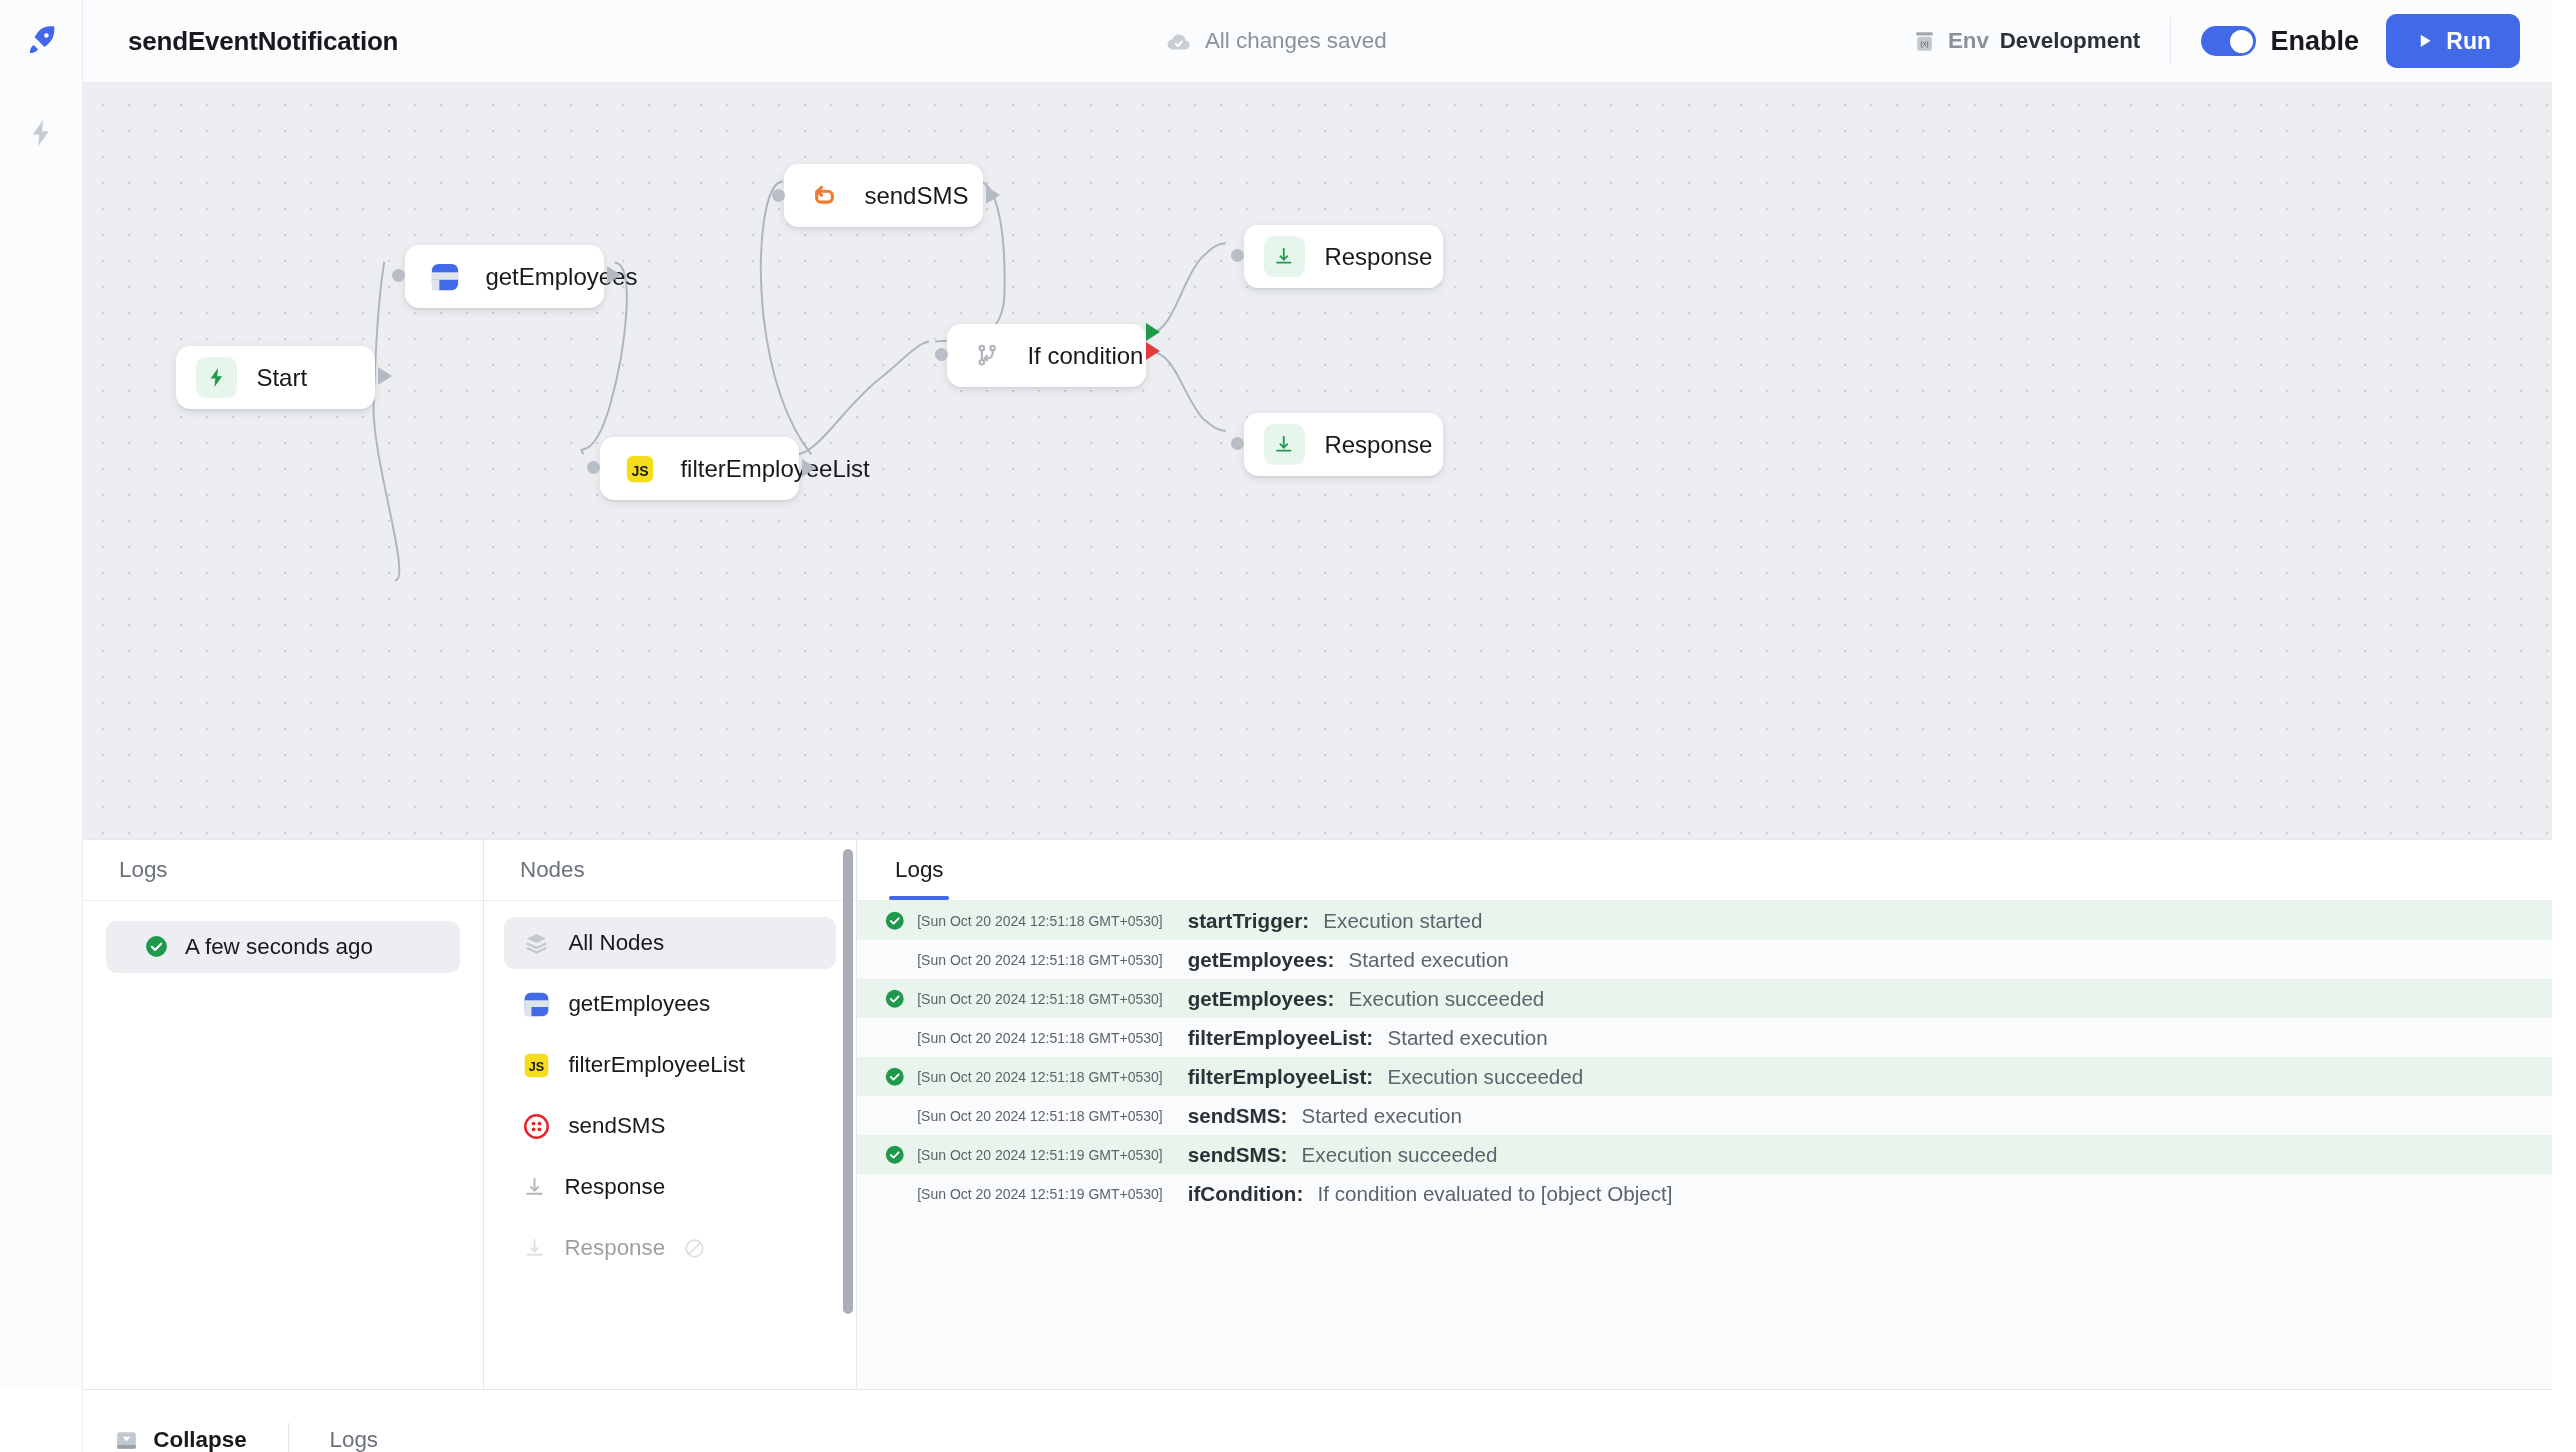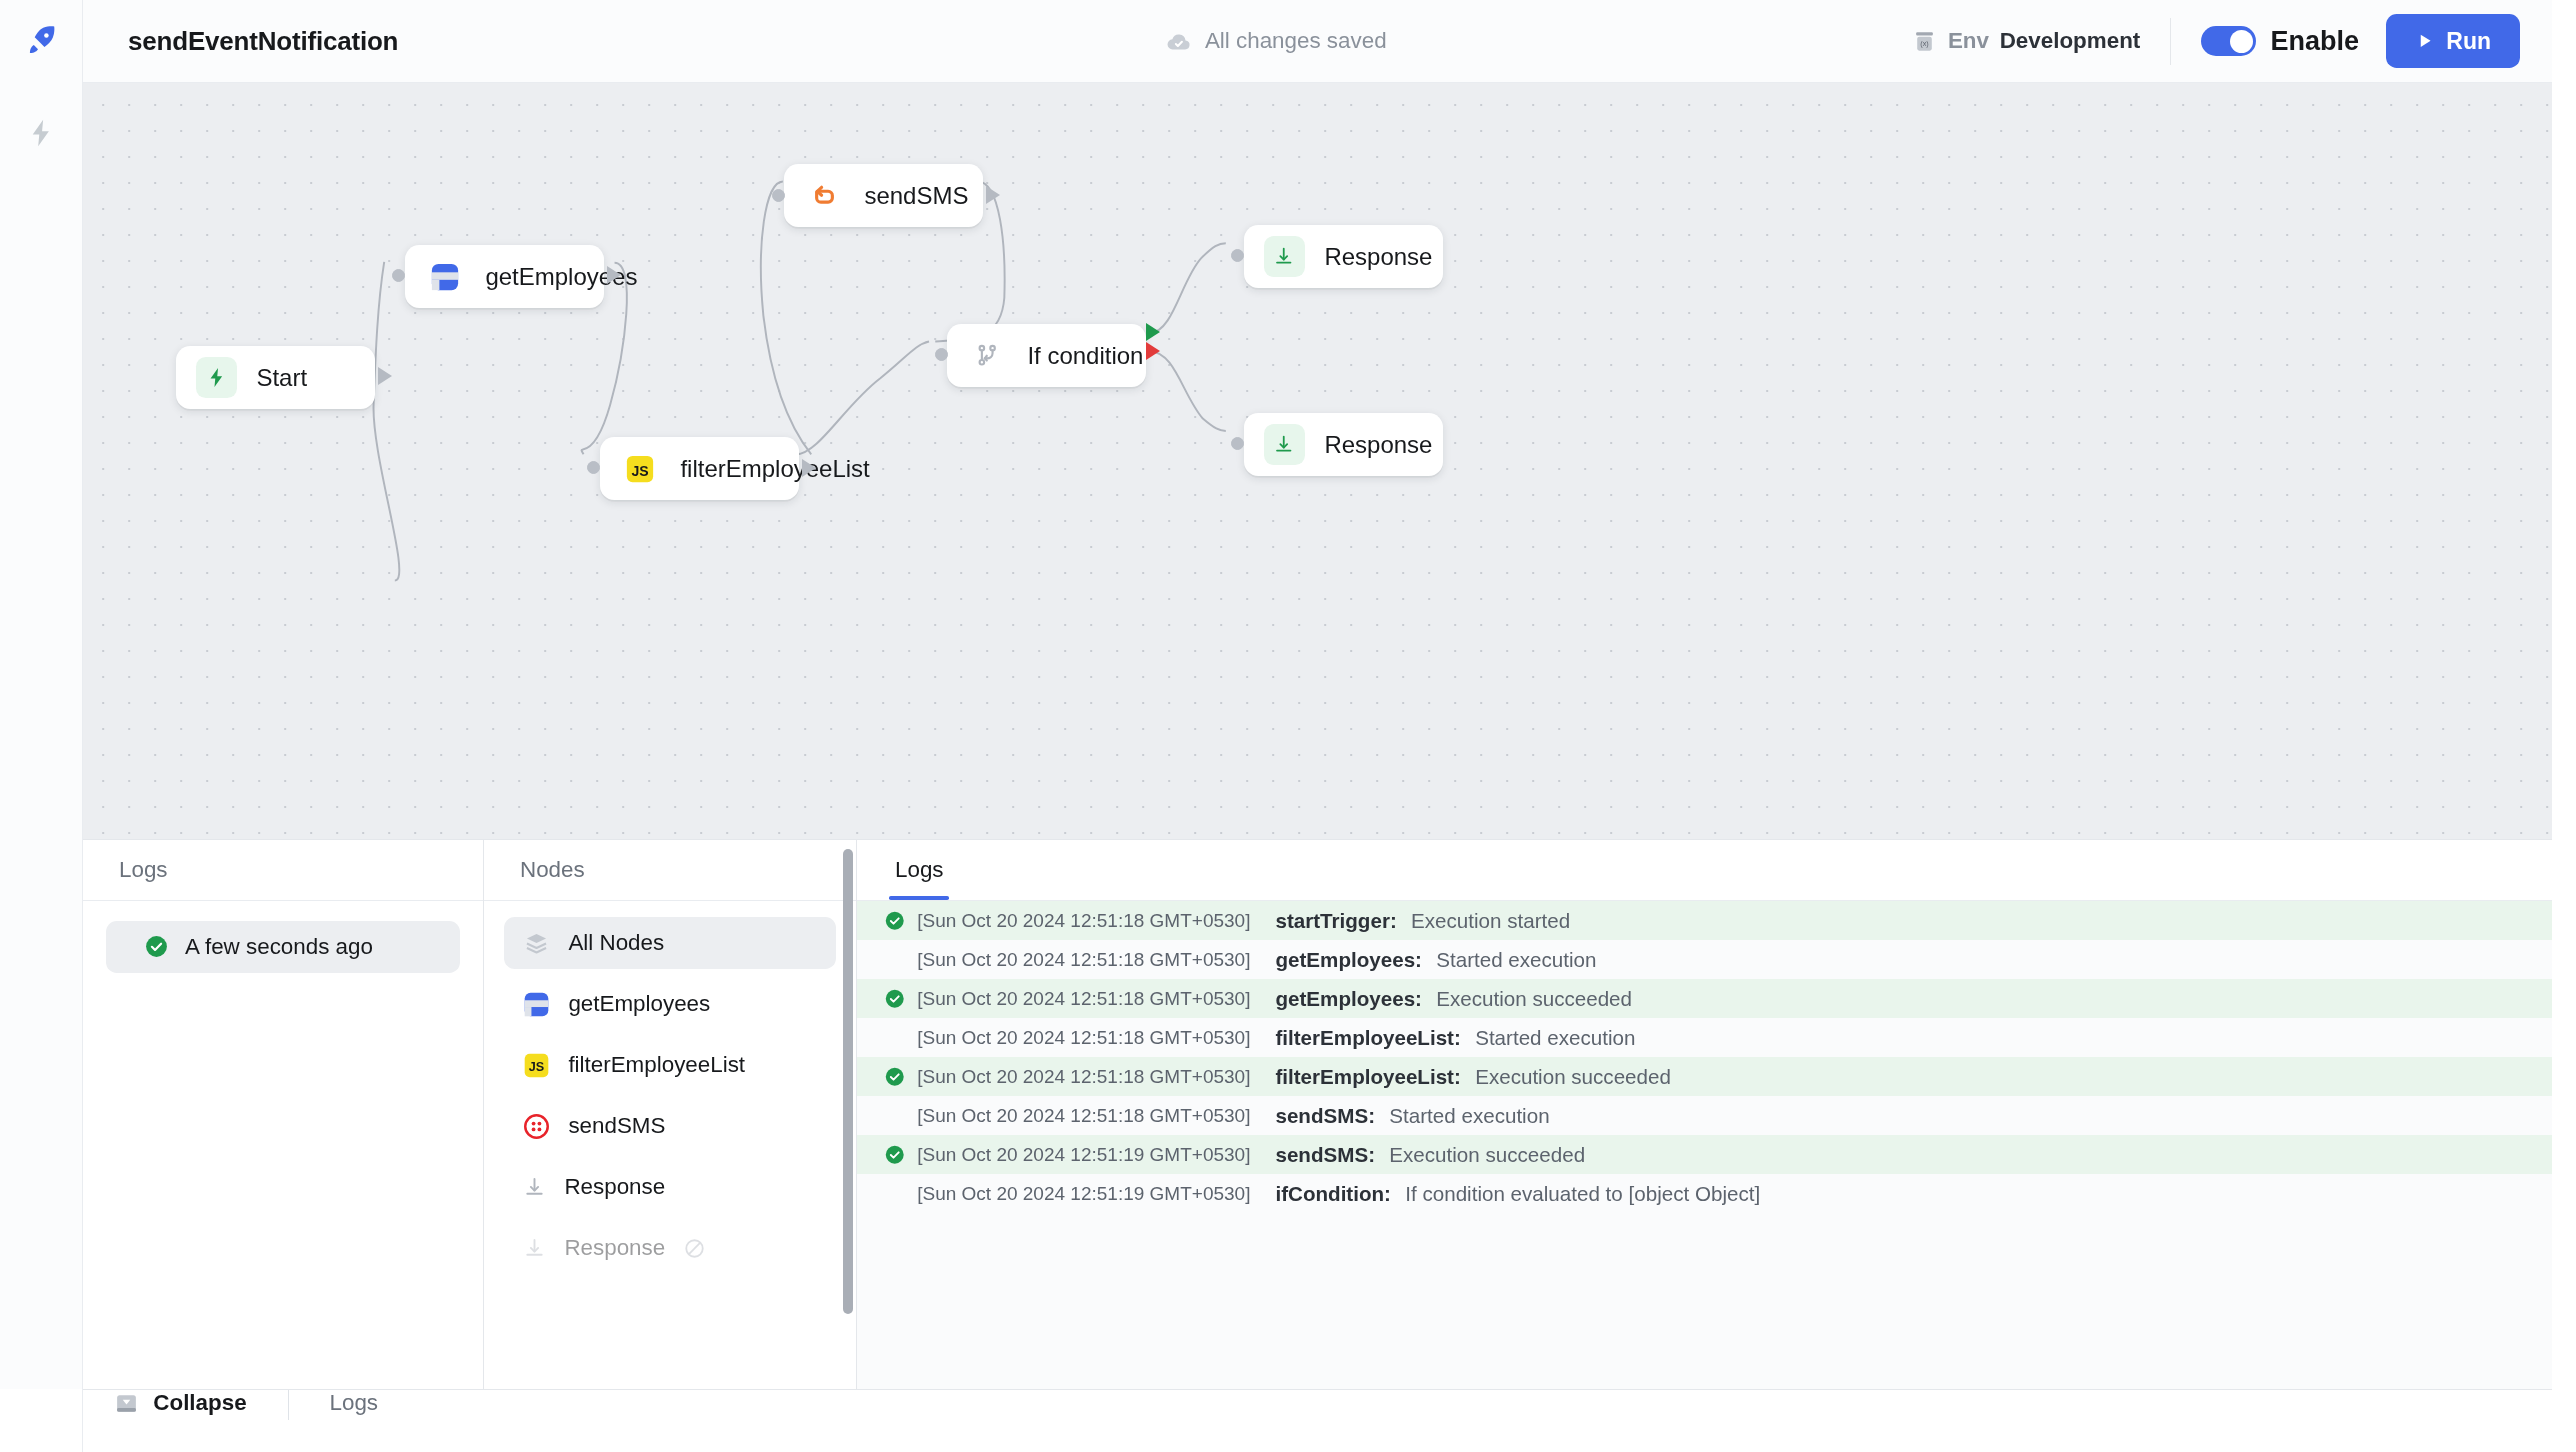--- a/index.html
+++ b/index.html
@@ -135,27 +135,27 @@
   .nodes-scrollbar {
     position: absolute; right: 2.7px; top: 9px; width: 10.7px; height: 465px;
     background: #a9aeb6; border-radius: 6.3px; cursor: pointer;
   }
 
   .logs-body { flex: 1 1 auto; overflow: hidden; background: #fafbfc; }
   .log-row { display: flex; align-items: center; height: 39px; padding-left: 23px; }
   .log-row.ok { background: #e9f5ec; }
   .log-row.plain { background: #fafbfc; }
   .log-check { width: 30px; flex: 0 0 30px; display: flex; align-items: center; justify-content: center; }
-  .log-ts { font-size: 19px; color: #5c636d; margin-left: 7.2px; white-space: nowrap; }
+  .log-ts { font-size: 14px; color: #5c636d; margin-left: 7.2px; white-space: nowrap; }
   .log-node { font-size: 20.6px; color: #2c3138; font-weight: 700; margin-left: 25px; white-space: nowrap; }
   .log-msg { font-size: 20.6px; color: #5c636d; margin-left: 14.3px; white-space: nowrap; }
 
   
   .statusbar {
-    height: 64px; flex: 0 0 64px; display: flex; align-items: flex-start;
+    height: 64px; flex: 0 0 64px; display: flex; align-items: flex-end;
     border-top: 0.9px solid #e4e7eb; background: #fff; padding-left: 114px; gap: 0;
   }
   .collapse-btn { display: flex; align-items: center; gap: 14.3px; cursor: pointer; }
   .collapse-text { font-size: 22.4px; color: #17191c; font-weight: 600; }
   .sb-div { width: 0.9px; height: 30px; background: #dfe3e8; margin: 0 41px; }
   .sb-logs { font-size: 22.4px; color: #6b727c; cursor: pointer; }
 
   .statusbar-rail {
     position: absolute; left: 0; bottom: 0; width: 83px; height: 64px;
     border-right: 0.9px solid #e9ecf0; background: #fff;

